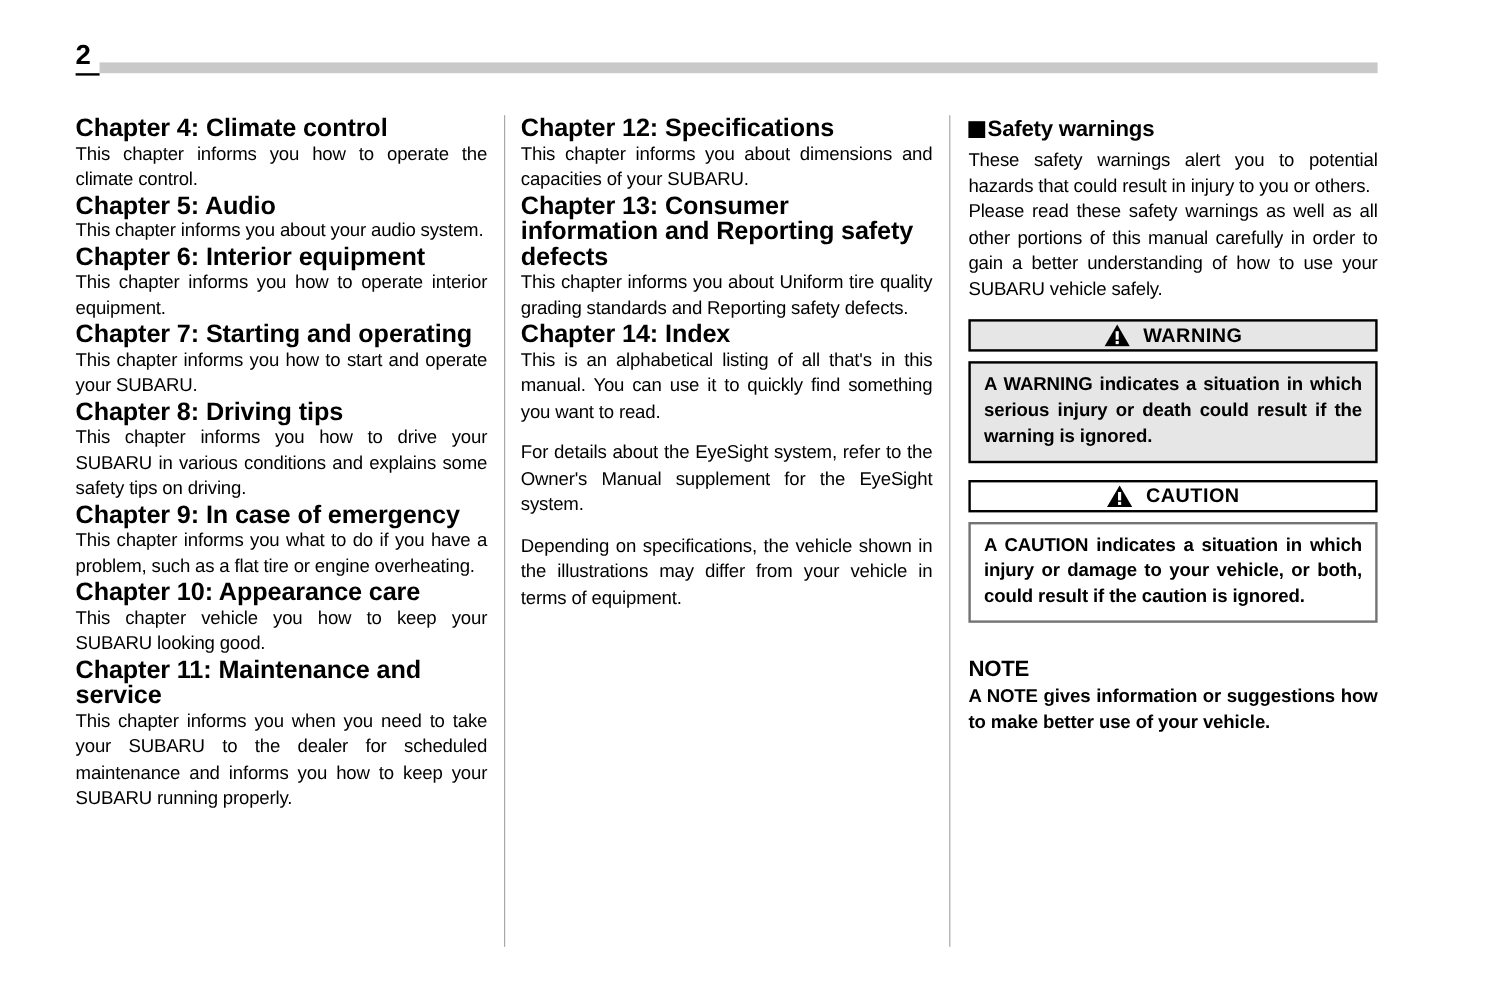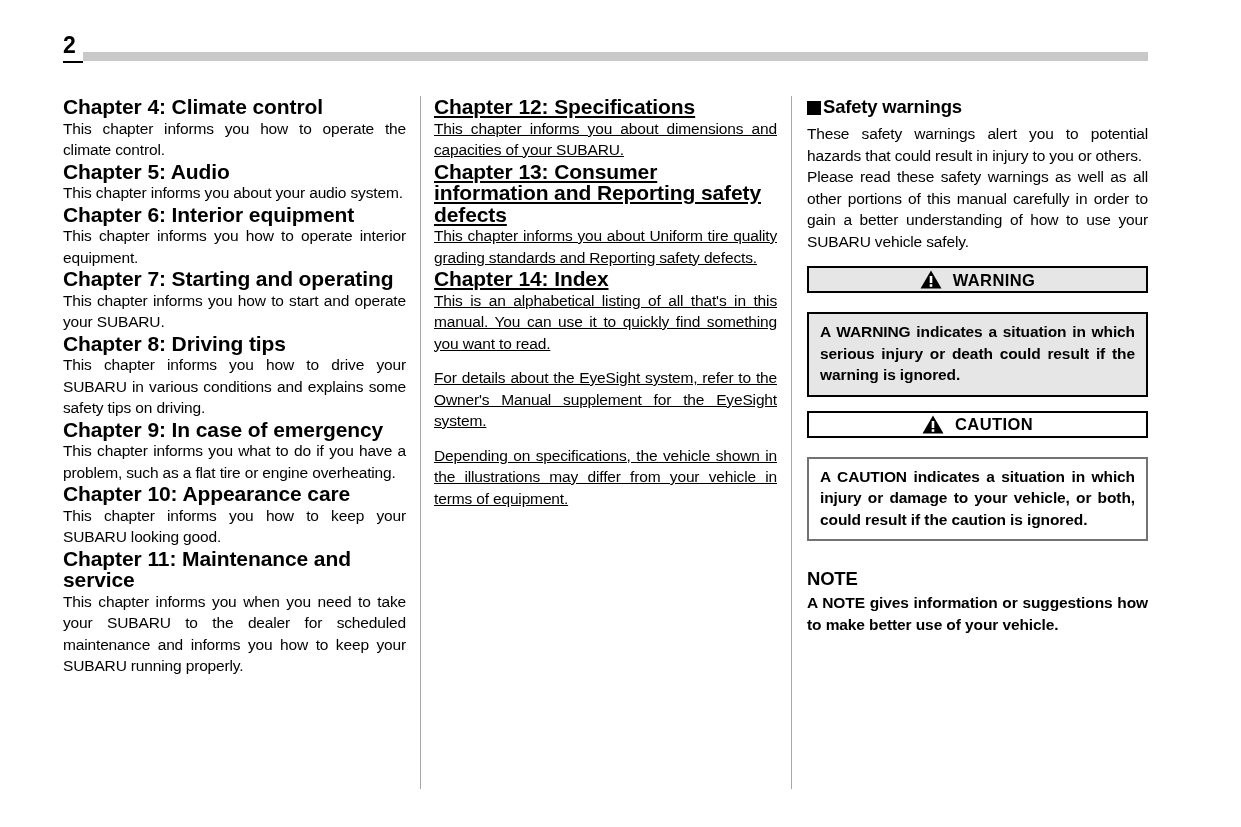--- a/index.html
+++ b/index.html
@@ -58,21 +58,21 @@
     width: 1085px;
     height: 700px;
   }
   .col {
     position: absolute;
     top: 0;
     width: 343px;
     height: 700px;
   }
   .col-1 { left: 0; }
-  .col-2 { left: 371px; text-decoration: underline; }
+  .col-2 { left: 371px; }
   .col-3 { left: 744px; width: 341px; }
 
   .divider {
     position: absolute;
     top: 0;
     width: 1px;
     height: 693px;
     background: #a8a8a8;
   }
   .divider-1 { left: 357px; }
@@ -124,21 +124,21 @@
     border: 2px solid #000000;
     height: 27px;
     display: flex;
     align-items: center;
     justify-content: center;
     gap: 11px;
     box-sizing: border-box;
   }
   .alert-body-box {
     border: 2px solid #737373;
-    margin-top: 19px;
+    margin-top: 8px;
     padding: 7px 11px 9px 11px;
     box-sizing: border-box;
   }
   .alert-warning .alert-title-box,
   .alert-warning .alert-body-box {
     background: #e6e6e6;
     border-color: #000000;
   }
   .alert-caution .alert-title-box,
   .alert-caution .alert-body-box {
@@ -206,21 +206,21 @@
       <p class="p-body">This chapter informs you about your audio system.</p>
       <div class="h-chap">Chapter 6: Interior equipment</div>
       <p class="p-body">This chapter informs you how to operate interior equipment.</p>
       <div class="h-chap">Chapter 7: Starting and operating</div>
       <p class="p-body">This chapter informs you how to start and operate your SUBARU.</p>
       <div class="h-chap">Chapter 8: Driving tips</div>
       <p class="p-body">This chapter informs you how to drive your SUBARU in various conditions and explains some safety tips on driving.</p>
       <div class="h-chap">Chapter 9: In case of emergency</div>
       <p class="p-body">This chapter informs you what to do if you have a problem, such as a flat tire or engine overheating.</p>
       <div class="h-chap">Chapter 10: Appearance care</div>
-      <p class="p-body">This chapter informs you how to keep your SUBARU looking good.</p>
+      <p class="p-body">This chapter vehicle you how to keep your SUBARU looking good.</p>
       <div class="h-chap">Chapter 11: Maintenance and service</div>
       <p class="p-body">This chapter informs you when you need to take your SUBARU to the dealer for scheduled maintenance and informs you how to keep your SUBARU running properly.</p>
     </div>
   <div class="col col-2" id="col2">
       <div class="h-chap">Chapter 12: Specifications</div>
       <p class="p-body">This chapter informs you about dimensions and capacities of your SUBARU.</p>
       <div class="h-chap">Chapter 13: Consumer information and Reporting safety defects</div>
       <p class="p-body">This chapter informs you about Uniform tire quality grading standards and Reporting safety defects.</p>
       <div class="h-chap">Chapter 14: Index</div>
       <p class="p-body">This is an alphabetical listing of all that's in this manual. You can use it to quickly find something you want to read.</p>

